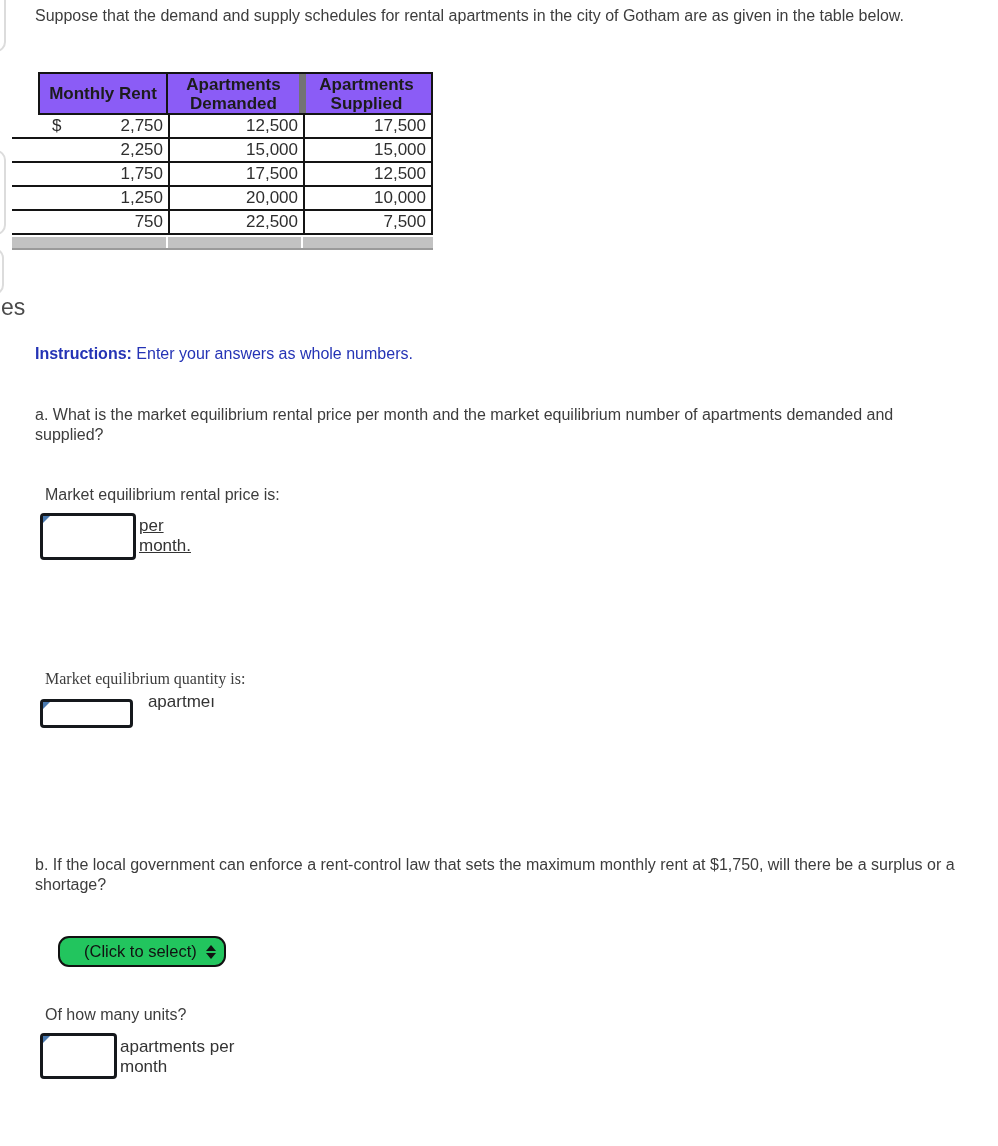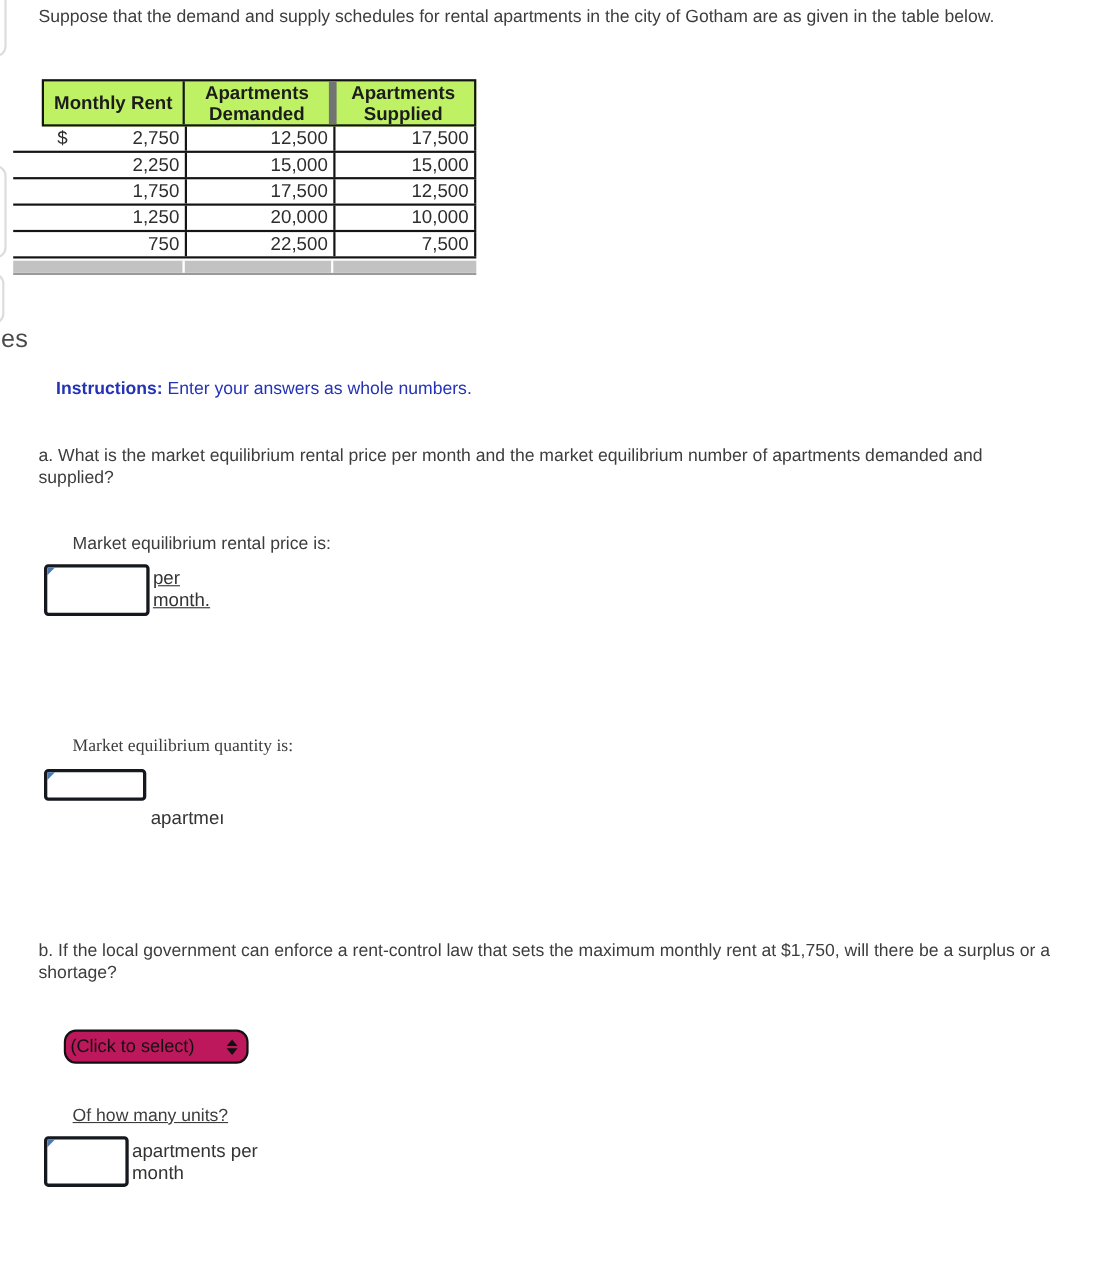--- a/index.html
+++ b/index.html
@@ -24,21 +24,21 @@
 
   
   .intro {
     position:absolute; left:35px; top:6px; width:912px;
     font-size:16px; line-height:20px; color:#3d3d3d;
   }
 
   
   .sched { position:absolute; left:12px; top:72px; width:421px; font-size:17px; }
   .sched-header {
-    display:flex; margin-left:26px; height:43px; background:#bef264;
+    display:flex; margin-left:26px; height:43px; background:#8b5cf6;
     border:2px solid #141414; color:#1c1c1c; font-weight:bold;
     text-align:center; line-height:19px;
   }
   .sched-header .hc { display:flex; align-items:center; justify-content:center; }
   .hc1 { width:126px; }
   .hc2 { width:133px; border-left:2px solid #141414; }
   .hc3 { width:128px; border-left:7px solid #737373; }
   .sched-row { display:flex; height:24px; border-bottom:2px solid #141414; color:#2e2e2e; }
   .sched-row .bc {
     text-align:right; padding-right:5px; line-height:21px; position:relative;
@@ -50,60 +50,60 @@
   .sched-footer { display:flex; margin-top:2px; height:13px; border-bottom:2px solid #9a9a9a; }
   .sched-footer .fc { background:#c2c2c2; height:11px; }
   .fc1 { width:154px; }
   .fc2 { width:135px; border-left:2px solid #fff; }
   .fc3 { width:132px; border-left:2px solid #fff; }
 
   
   .instructions {
     position:absolute; left:35px; top:345px; font-size:16px; color:#2433b5;
   }
-  .instructions b { font-weight:bold;margin-left:16px; }
+  .instructions b { font-weight:bold; }
 
   .part-text {
     position:absolute; left:35px; width:930px;
     font-size:16px; line-height:20px; color:#3d3d3d;
   }
   .part-a { top:405px; }
   .part-b { top:855px; }
 
-  .field-label { position:absolute; left:66px; font-size:16px; color:#3d3d3d; }
+  .field-label { position:absolute; left:45px; font-size:16px; color:#3d3d3d; }
   .lbl-price { top:486px; }
   .lbl-qty { top:670px;font-family:Liberation Serif, serif; }
-  .lbl-units { top:1006px;text-decoration:underline; }
+  .lbl-units { top:1006px; }
 
   .answer-box {
     position:absolute; background:#fff; border:3px solid #15181c;
     border-radius:4px; outline:none; font-size:16px; padding:0 4px;
     font-family:"Liberation Sans","DejaVu Sans",sans-serif; color:#222;
   }
   .box-price { left:40px; top:513px; width:96px; height:47px; }
   .box-qty   { left:40px; top:699px; width:93px; height:29px; }
   .box-units { left:40px; top:1033px; width:77px; height:46px; }
   .corner-marker {
     position:absolute; width:0; height:0;
     border-left:7px solid #4a7ab0; border-bottom:7px solid transparent;
   }
   .mk-price { left:43px; top:516px; }
   .mk-qty   { left:43px; top:702px; }
   .mk-units { left:43px; top:1036px; }
 
   .unit-text { position:absolute; font-size:17px; line-height:20px; color:#333; }
   .unit-price { left:139px; top:516px; width:62px;text-decoration:underline; }
-  .unit-qty   { left:137px; top:734px; width:78px; white-space:nowrap; overflow:hidden; }
+  .unit-qty   { left:137px; top:692px; width:78px; white-space:nowrap; overflow:hidden;text-align:right; }
   .unit-units { left:120px; top:1037px; width:128px; }
 
   
   .select-pill {
     position:absolute; left:58px; top:936px; width:168px; height:31px;
-    border:2.5px solid #111; border-radius:11px; background:#be185d;
-    display:flex; align-items:center; padding:0 8px 0 4px; cursor:pointer;
+    border:2.5px solid #111; border-radius:11px; background:#22c55e;
+    display:flex; align-items:center; padding:0 8px 0 24px; cursor:pointer;
   }
   .select-pill .sel-label { font-size:16.5px; color:#111; flex:1; }
   .updown-icon { display:flex; flex-direction:column; align-items:center; line-height:6px; }
   .updown-icon .tri { width:0; height:0; border-left:5px solid transparent; border-right:5px solid transparent; }
   .tri-up { border-bottom:6px solid #111; margin-bottom:2px; }
   .tri-down { border-top:6px solid #111; }
 </style>
 </head>
 <body>
 

